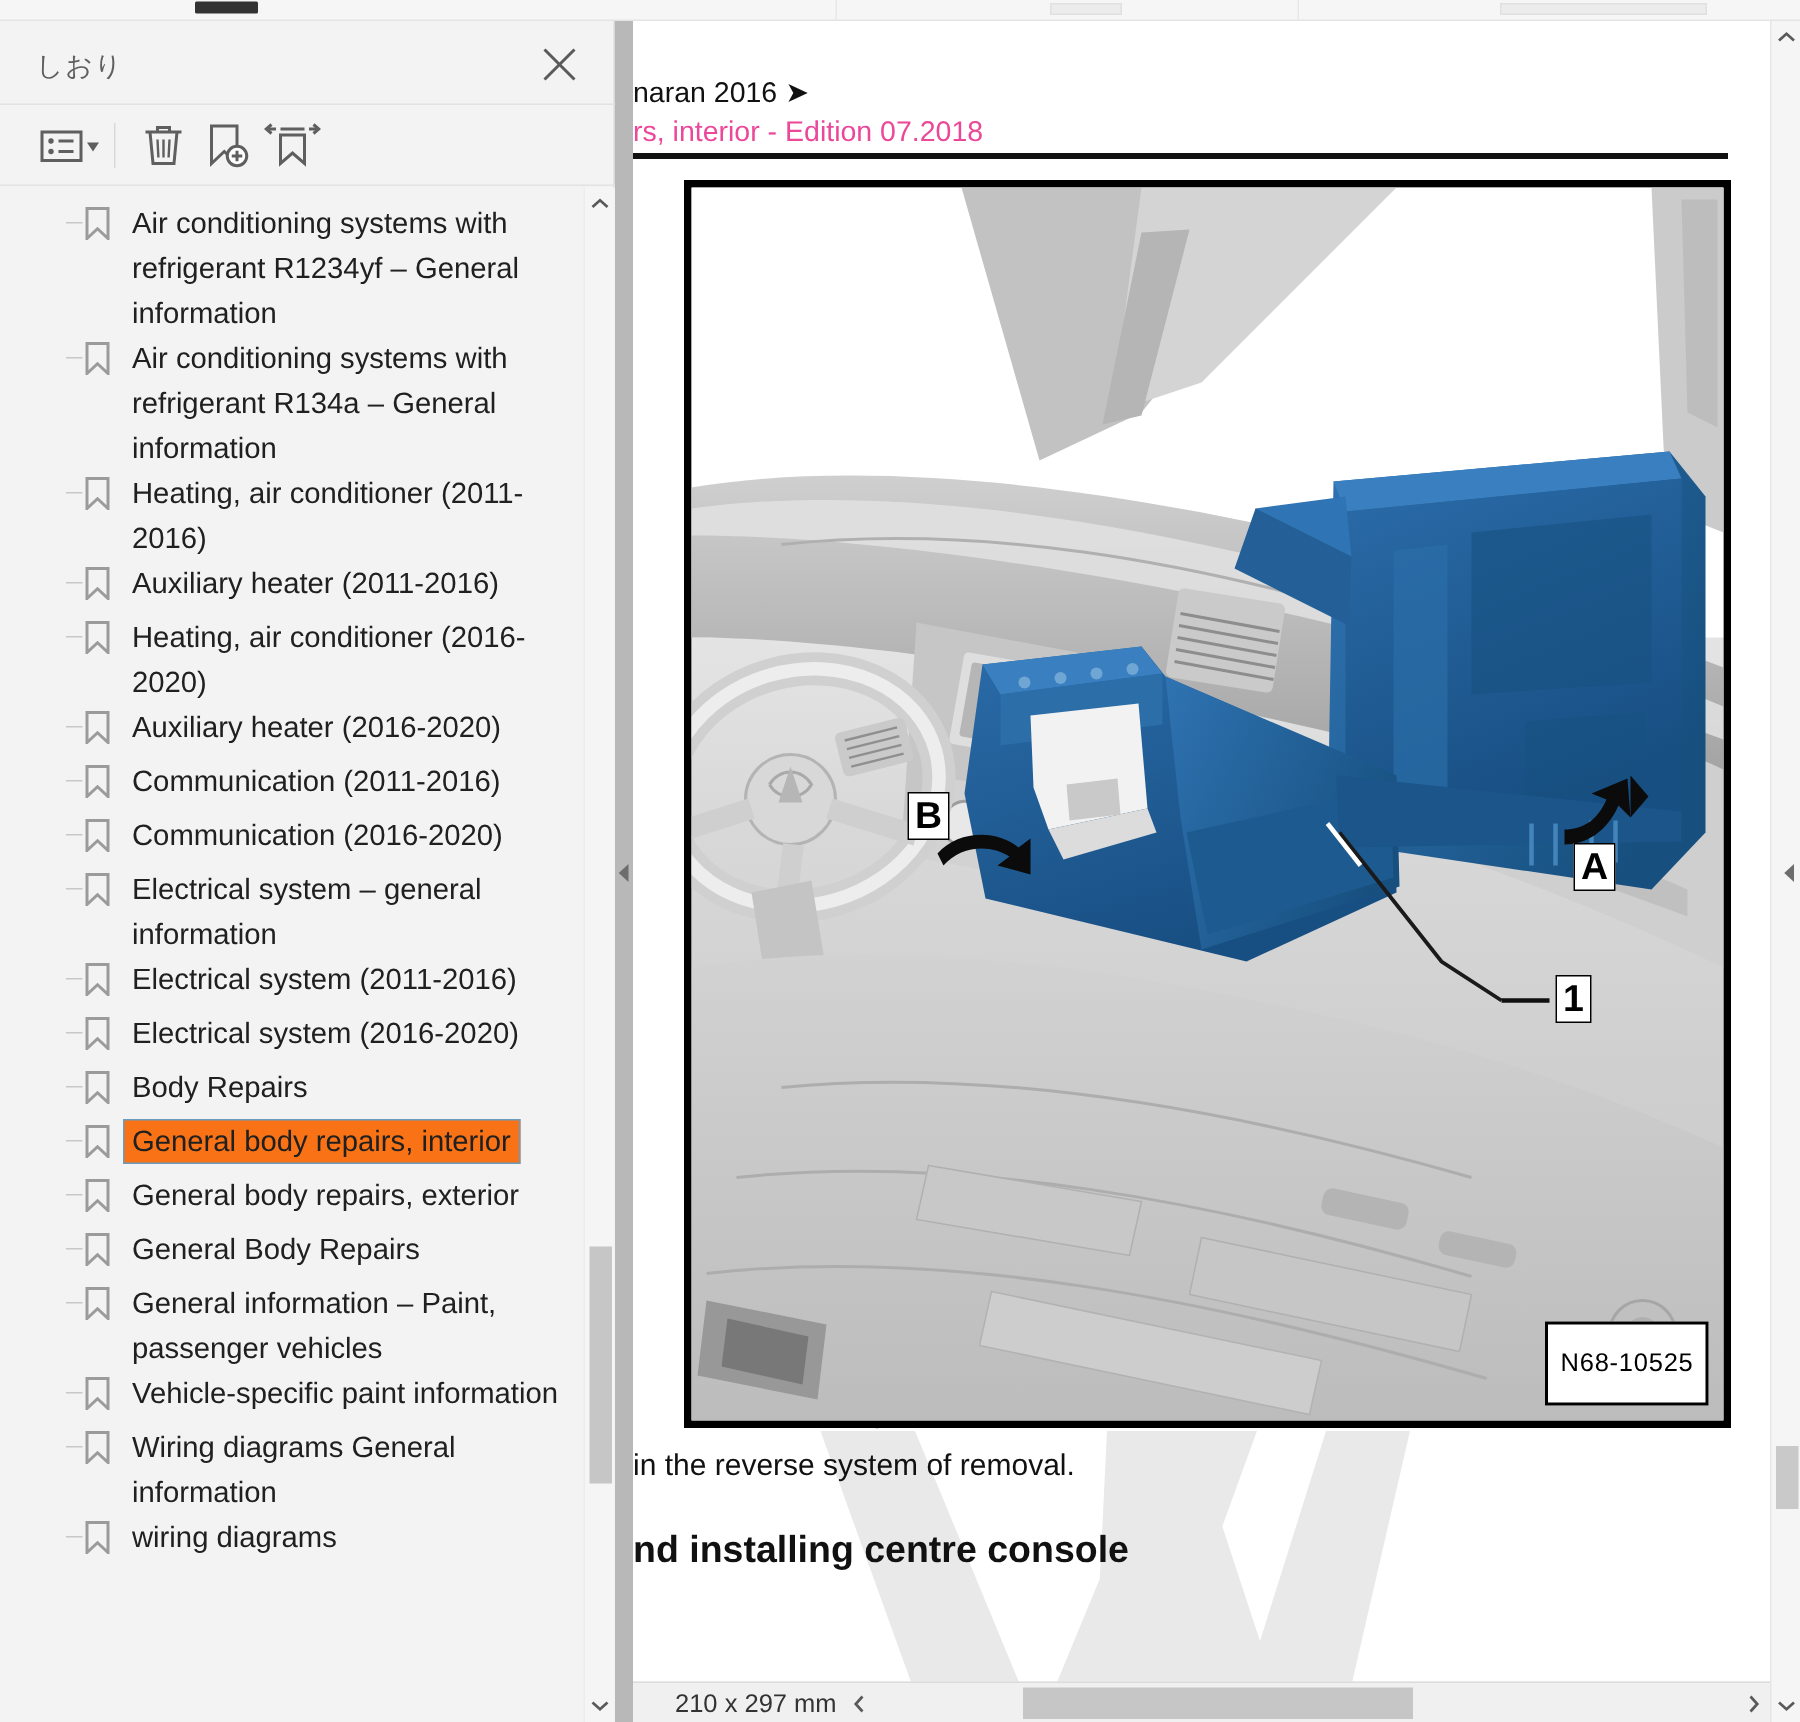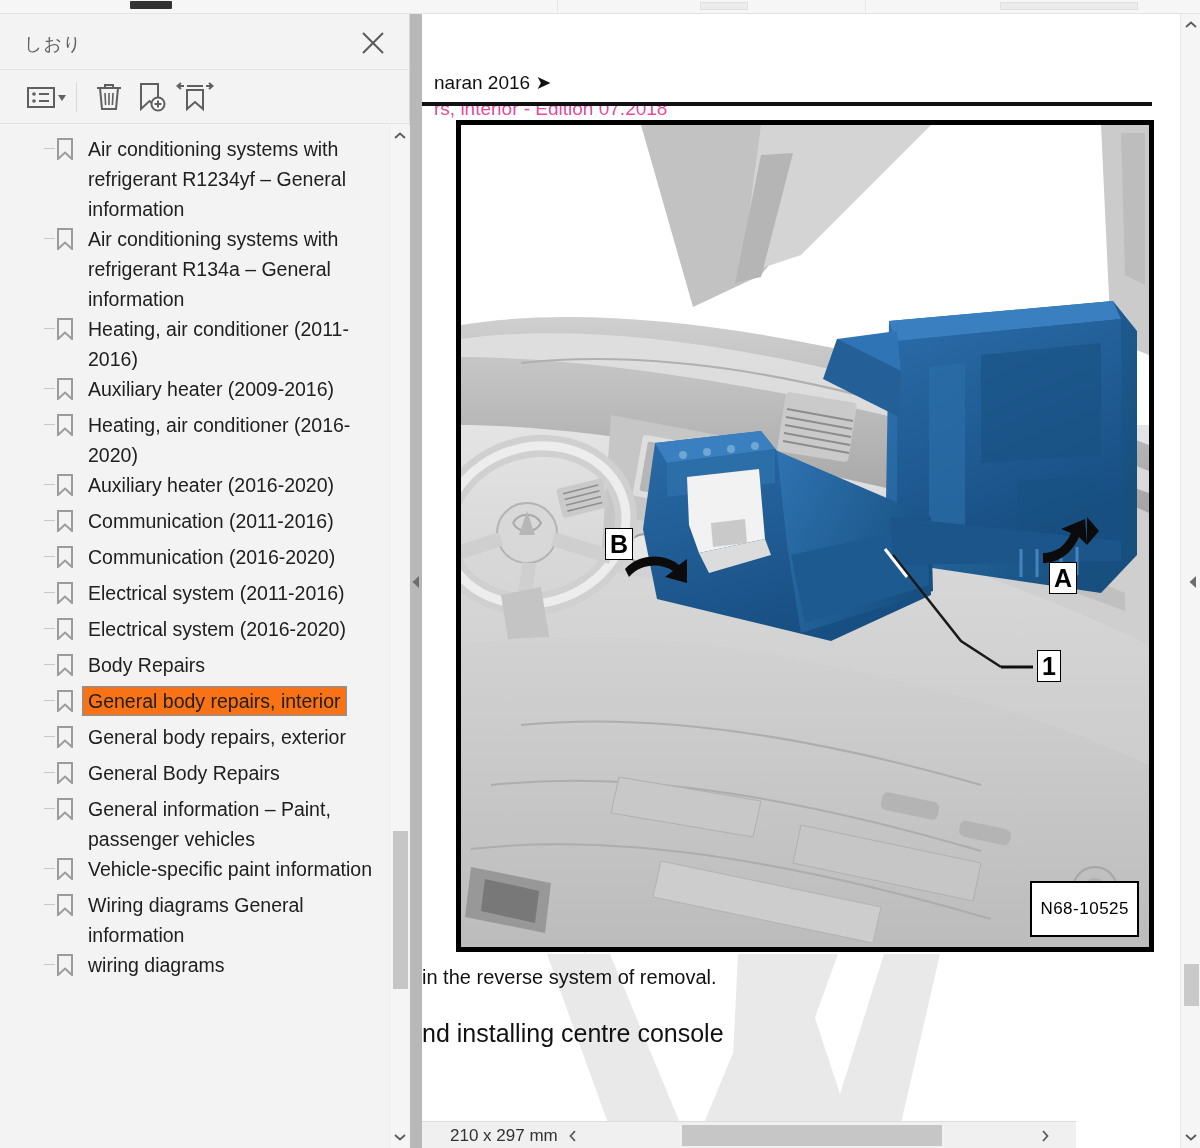--- a/index.html
+++ b/index.html
@@ -130,21 +130,21 @@
   }
   #wm-diag {
     position: absolute; left: 152px; top: 935px;
     transform: rotate(-68deg); transform-origin: left top;
     font-size: 14px; color: #b4b4b4; white-space: nowrap;
     pointer-events: none;
   }
 
   
   #doc-head {
-    position: absolute; left: 12px; top: 36px; width: 742px; margin-top: 20px;
+    position: absolute; left: 0px; top: 36px; width: 742px;
   }
   #doc-line1 { font-size: 19px; color: #111; line-height: 26px; }
   #doc-line2 { font-size: 19px; color: #ec4899; line-height: 26px; }
   #doc-rule {
     position: absolute; left: 0px; top: 88px; width: 730px; height: 4px;
     background: #111;
   }
 
   
   #illus-frame {
@@ -169,25 +169,25 @@
   #ref-code {
     position: absolute; right: 10px; bottom: 10px;
     background: #ffffff; border: 2px solid #000;
     font-size: 17px; padding: 16px 8px; letter-spacing: .5px;
     font-family: "Liberation Sans", sans-serif;
   }
 
   
   #body-text { position: absolute; left: 0px; top: 952px; width: 742px; }
   #bt-1 { font-size: 20px; color: #111; }
-  #bt-2 { font-size: 25px; font-weight: normal; color: #111; margin-top: 30px; }
+  #bt-2 { font-size: 25px; font-weight: bold; color: #111; margin-top: 30px; }
 
   
   #page-footer {
-    position: absolute; left: 0; bottom: 0; width: 654px; height: 27px;
+    position: absolute; left: 0; bottom: 0; width: 778px; height: 27px;
     background: #f0f0f0; border-top: 1px solid #dcdcdc;
   }
   #page-size {
     position: absolute; left: 28px; top: 4px;
     font-size: 17px; color: #333;
   }
   #hscroll {
     position: absolute; left: 140px; top: 0px; right: 20px; height: 27px;
     background: #f0f0f0;
   }
@@ -309,21 +309,21 @@
           <div class="bm-icon"><svg width="18" height="22" viewBox="0 0 18 22">
               <path d="M2 1 L16 1 L16 21 L9 14.5 L2 21 Z" fill="none" stroke="#9b9b9b" stroke-width="2"></path>
             </svg></div>
           <div class="bm-label">Heating, air conditioner (2011-2016)</div>
         </div>
         <div class="bm-item">
           <div class="bm-guide"></div>
           <div class="bm-icon"><svg width="18" height="22" viewBox="0 0 18 22">
               <path d="M2 1 L16 1 L16 21 L9 14.5 L2 21 Z" fill="none" stroke="#9b9b9b" stroke-width="2"></path>
             </svg></div>
-          <div class="bm-label">Auxiliary heater (2009-2016)</div>
+          <div class="bm-label">Auxiliary heater (2011-2016)</div>
         </div>
         <div class="bm-item">
           <div class="bm-guide"></div>
           <div class="bm-icon"><svg width="18" height="22" viewBox="0 0 18 22">
               <path d="M2 1 L16 1 L16 21 L9 14.5 L2 21 Z" fill="none" stroke="#9b9b9b" stroke-width="2"></path>
             </svg></div>
           <div class="bm-label">Heating, air conditioner (2016-2020)</div>
         </div>
         <div class="bm-item">
           <div class="bm-guide"></div>
@@ -338,20 +338,27 @@
               <path d="M2 1 L16 1 L16 21 L9 14.5 L2 21 Z" fill="none" stroke="#9b9b9b" stroke-width="2"></path>
             </svg></div>
           <div class="bm-label">Communication (2011-2016)</div>
         </div>
         <div class="bm-item">
           <div class="bm-guide"></div>
           <div class="bm-icon"><svg width="18" height="22" viewBox="0 0 18 22">
               <path d="M2 1 L16 1 L16 21 L9 14.5 L2 21 Z" fill="none" stroke="#9b9b9b" stroke-width="2"></path>
             </svg></div>
           <div class="bm-label">Communication (2016-2020)</div>
+        </div>
+        <div class="bm-item">
+          <div class="bm-guide"></div>
+          <div class="bm-icon"><svg width="18" height="22" viewBox="0 0 18 22">
+              <path d="M2 1 L16 1 L16 21 L9 14.5 L2 21 Z" fill="none" stroke="#9b9b9b" stroke-width="2"></path>
+            </svg></div>
+          <div class="bm-label">Electrical system – general information</div>
         </div>
         <div class="bm-item">
           <div class="bm-guide"></div>
           <div class="bm-icon"><svg width="18" height="22" viewBox="0 0 18 22">
               <path d="M2 1 L16 1 L16 21 L9 14.5 L2 21 Z" fill="none" stroke="#9b9b9b" stroke-width="2"></path>
             </svg></div>
           <div class="bm-label">Electrical system (2011-2016)</div>
         </div>
         <div class="bm-item">
           <div class="bm-guide"></div>

